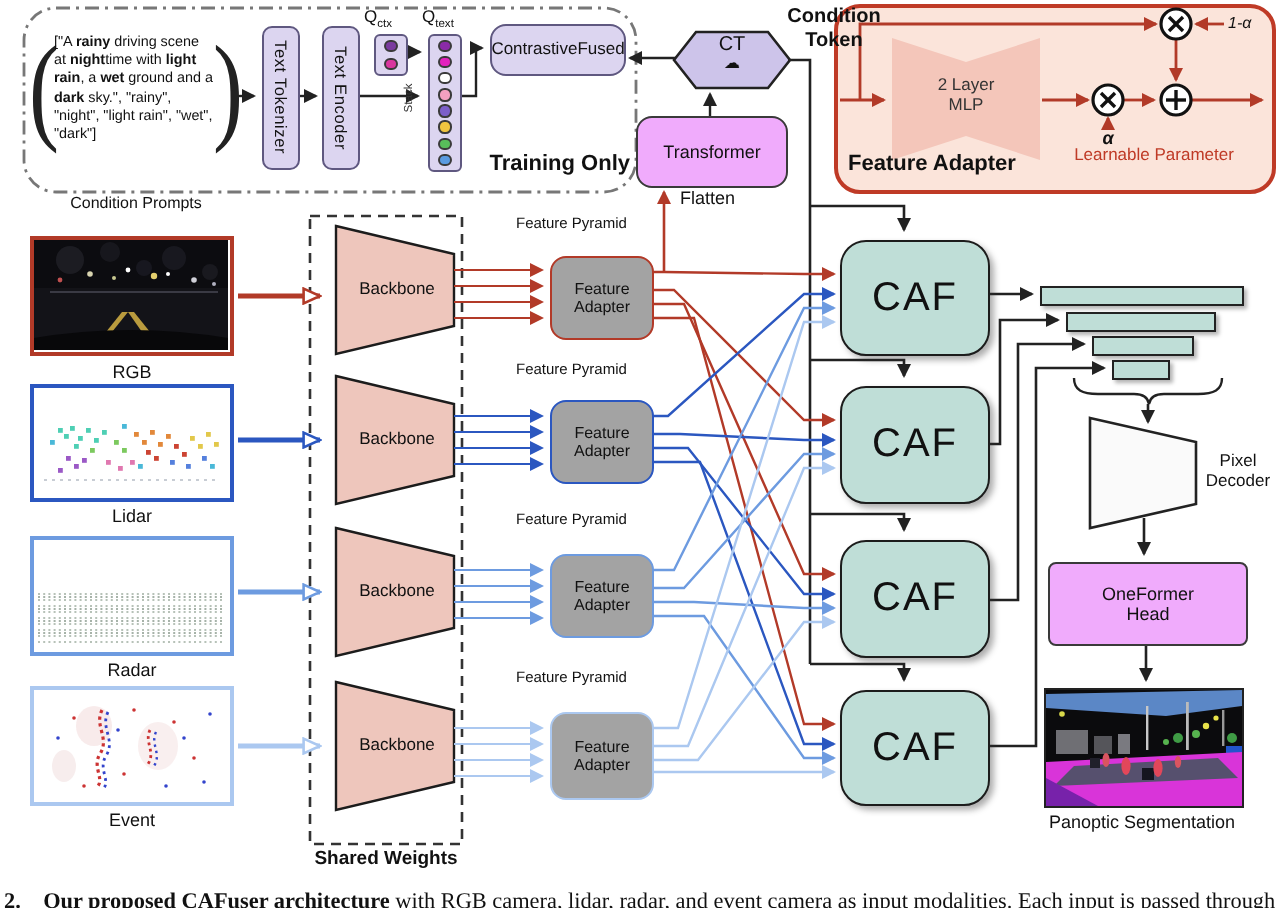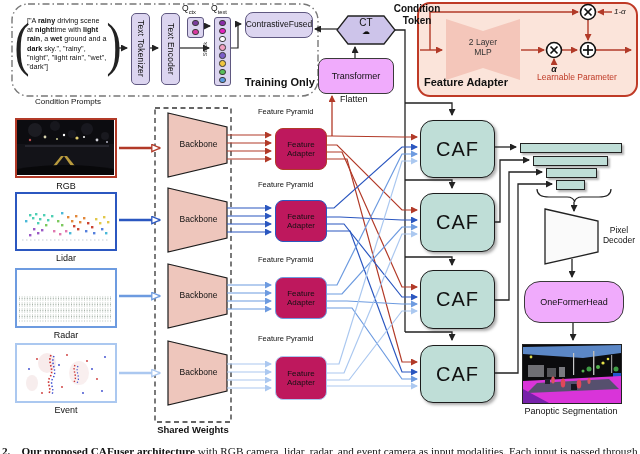--- a/index.html
+++ b/index.html
@@ -8,21 +8,21 @@
   .abs{position:absolute;}
   svg{display:block;}
   #wires{position:absolute;left:0;top:0;z-index:1;}
   .ov{z-index:2;}
   .c{text-align:center;}
   .lav{background:#dcd5f0;border:1.2px solid #5f5880;border-radius:5px;}
   .vtext{writing-mode:vertical-rl;display:flex;align-items:center;justify-content:center;
          font-size:8.3px;letter-spacing:.3px;}
   .grybox{background:#f0abfc;border:1.3px solid #3a3a3a;border-radius:8px;
           display:flex;align-items:center;justify-content:center;font-size:9px;line-height:10.5px;}
-  .fabox{background:#be185d;border-radius:8px;display:flex;align-items:center;justify-content:center;
+  .fabox{background:#a3a3a3;border-radius:8px;display:flex;align-items:center;justify-content:center;
          font-size:8px;line-height:9.5px;text-align:center;}
   .caf{background:#bfded7;border:1.5px solid #1c1c1c;border-radius:13px;
        display:flex;align-items:center;justify-content:center;font-size:20px;letter-spacing:1px;
        box-shadow:2px 2px 3px rgba(50,50,50,.4);}
   .bar{background:#bfded7;border:1px solid #222;box-shadow:1.5px 1.5px 2px rgba(0,0,0,.3);}
   .imgbox{box-sizing:border-box;background:#fff;}
   .imglabel{font-size:9px;text-align:center;}
   .dotcol{display:flex;flex-direction:column;justify-content:space-evenly;align-items:center;height:100%;}
   .dot{width:6.4px;height:6.4px;border-radius:50%;border:1px solid #3a3a3a;display:block;box-sizing:border-box;}
   .fp{font-size:7.5px;line-height:8.6px;}
@@ -429,21 +429,21 @@
 
   <div class="abs ov bar" style="left:520px;top:143px;width:100px;height:8px;"></div>
   <div class="abs ov bar" style="left:533px;top:156px;width:73px;height:8px;"></div>
   <div class="abs ov bar" style="left:546px;top:168px;width:49px;height:8px;"></div>
   <div class="abs ov bar" style="left:556px;top:180px;width:27px;height:8px;"></div>
 
   <div class="abs ov c" style="left:547px;top:225px;width:50px;font-size:8.5px;line-height:10px;padding-left:47px;">
     <div>Pixel</div>
     <div>Decoder</div>
   </div>
-  <div class="abs ov grybox" style="left:524px;top:281px;width:98px;height:40px;border-radius:16px;flex-direction:row;">
+  <div class="abs ov grybox" style="left:524px;top:281px;width:98px;height:40px;border-radius:4px;flex-direction:column;">
     <span>OneFormer</span>
     <span>Head</span>
   </div>
 
   <div class="abs ov" style="left:522px;top:344px;width:98px;height:58px;border:1px solid #222;box-sizing:content-box;">
     <svg width="98" height="58" viewBox="0 0 98 58">
       <rect width="98" height="58" fill="#0b0b0d"></rect>
       <polygon points="0,2 98,0 98,8 60,13 0,9" fill="#5b87c6"></polygon>
       <rect x="50" y="8" width="1.2" height="22" fill="#c8c8c8"></rect>
         <rect x="70" y="6" width="1.4" height="24" fill="#bbbbbb"></rect>

